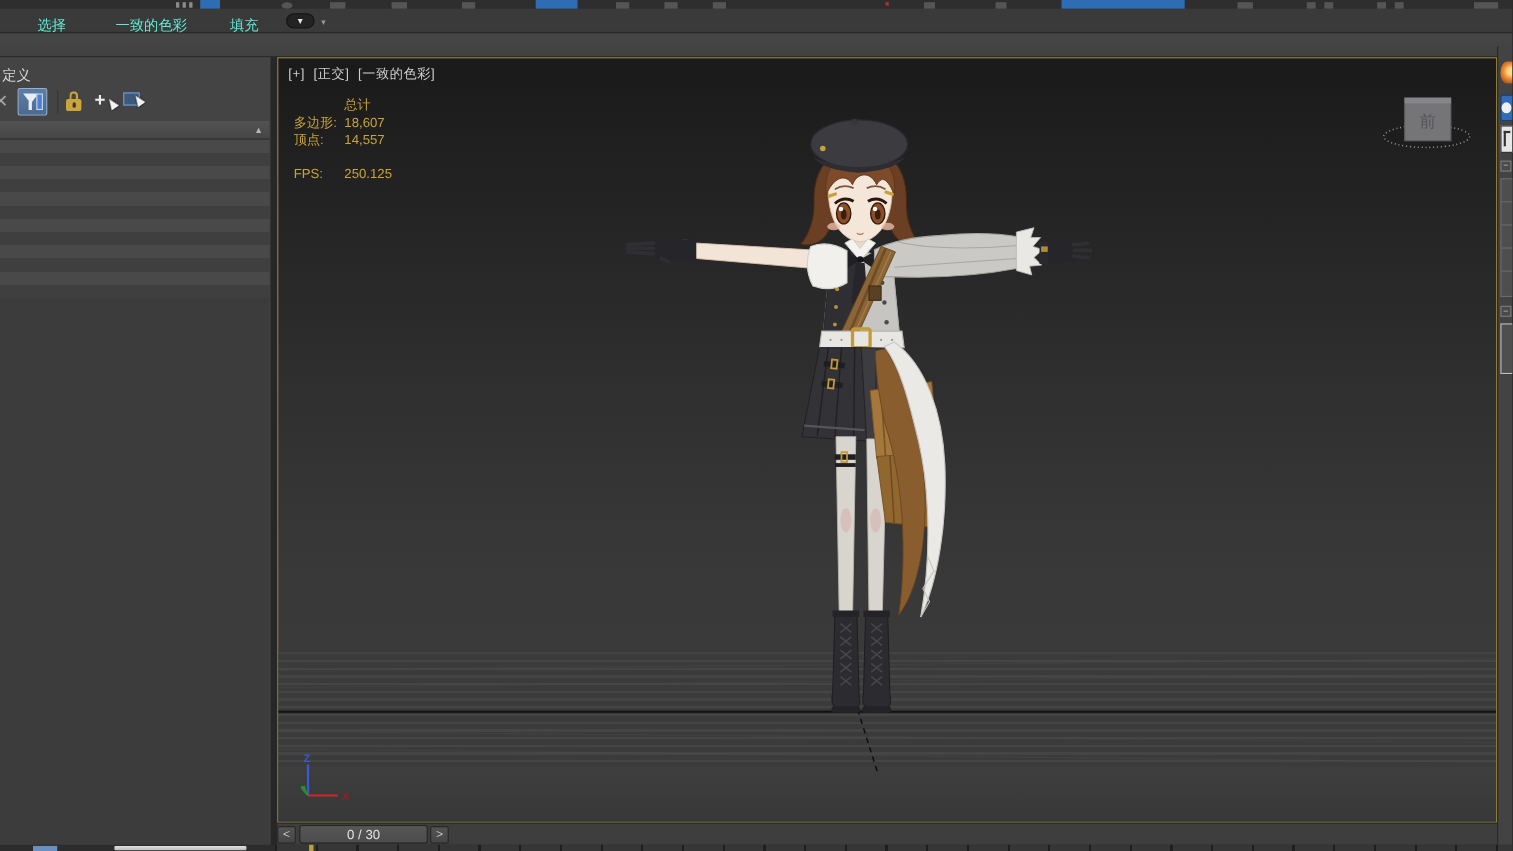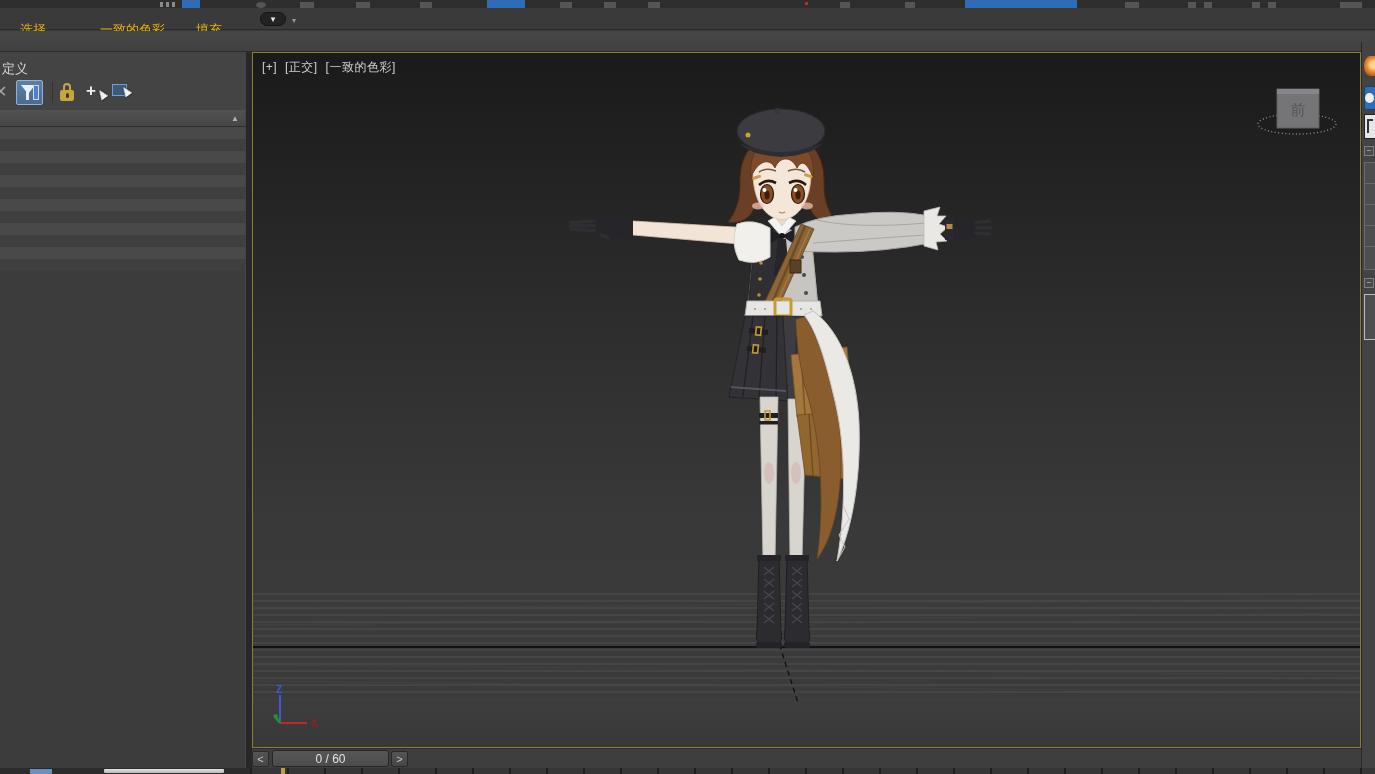--- a/index.html
+++ b/index.html
@@ -10,21 +10,21 @@
   
   .top-strip{left:0;top:0;width:1375px;height:8px;background:#2e2e2e;}
   .frag{position:absolute;top:0;height:8px;}
   .frag.blue{background:#2e6cb4;}
   .frag.gray{background:#8a8a8a;height:5px;top:2px;}
   .frag.dark{background:#555;height:6px;top:2px;}
   .frag.red{background:#b03030;width:3px;height:3px;top:2px;}
 
   
   .tab-row{left:0;top:8px;width:1375px;height:22px;background:#3a3a3a;border-bottom:1px solid #2a2a2a;}
-  .rtab{position:absolute;top:11px;height:22px;line-height:22px;color:#eab308;font-size:13px;cursor:default;}
+  .rtab{position:absolute;top:4px;height:22px;line-height:22px;color:#5eead4;font-size:13px;text-align:center;cursor:default;}
   .pill{position:absolute;left:260px;top:4px;width:26px;height:14px;background:#232323;border:1px solid #141414;border-radius:7px;color:#e8e8e8;font-size:9px;text-align:center;line-height:13px;}
   .pill-caret{position:absolute;left:292px;top:8px;color:#999;font-size:8px;}
   .ribbon-band{left:0;top:31px;width:1375px;height:21px;background:linear-gradient(180deg,#464646,#414141);border-bottom:1px solid #2b2b2b;}
 
   
   .left-panel{left:0;top:52px;width:246px;height:716px;background:#444444;}
   .lp-title{position:absolute;left:2px;top:8px;color:#d6d6d6;font-size:13px;font-family:Liberation Mono, monospace;}
   .lp-toolbar{position:absolute;left:0;top:28px;width:246px;height:28px;}
   .x-icon{position:absolute;left:-6px;top:2px;color:#a8a8a8;font-size:16px;font-weight:bold;}
   .filter-btn{position:absolute;left:16px;top:0;width:27px;height:25px;background:linear-gradient(180deg,#5d7ea6,#4b6a90);border:1px solid #8fb2d9;border-radius:2px;}
@@ -330,20 +330,39 @@
         <rect x="229" y="537" width="26" height="6" rx="2" fill="#232327"></rect>
       </g>
     </svg>
 
     <div class="vp-label">
       <span>[+]</span>
       <span>[正交]</span>
       <span>[一致的色彩]</span>
     </div>
 
+    <div class="vp-stats">
+      <div class="srow">
+          <span></span>
+          <span>总计</span>
+        </div>
+      <div class="srow">
+        <span>多边形:</span>
+        <span>18,607</span>
+      </div>
+      <div class="srow">
+        <span>顶点:</span>
+        <span>14,557</span>
+      </div>
+      <div class="gap"></div>
+      <div class="srow">
+        <span>FPS:</span>
+        <span>250.125</span>
+      </div>
+    </div>
   </div>
 
   <div class="abs right-strip">
     <div class="rs-item rs-orange"></div>
     <div class="rs-item rs-blue">
         <i></i>
       </div>
     <div class="rs-item rs-white">
         <i></i>
       </div>
@@ -353,21 +372,21 @@
         <div class="seg"></div>
         <div class="seg"></div>
         <div class="seg"></div>
     </div>
     <div class="rs-item rs-minus2">−</div>
     <div class="rs-item rs-tall"></div>
   </div>
 
   <div class="abs timeline">
     <div class="tl-btn" style="left:0;">&lt;</div>
-    <div class="tl-slider">0 / 60</div>
+    <div class="tl-slider">0 / 30</div>
     <div class="tl-btn" style="left:139px;">&gt;</div>
   </div>
 
   <div class="abs bottom-bar">
     <div class="bb-blue"></div>
     <div class="bb-scroll"></div>
     <div class="bb-ticks"></div>
     <div class="bb-key"></div>
   </div>
 

